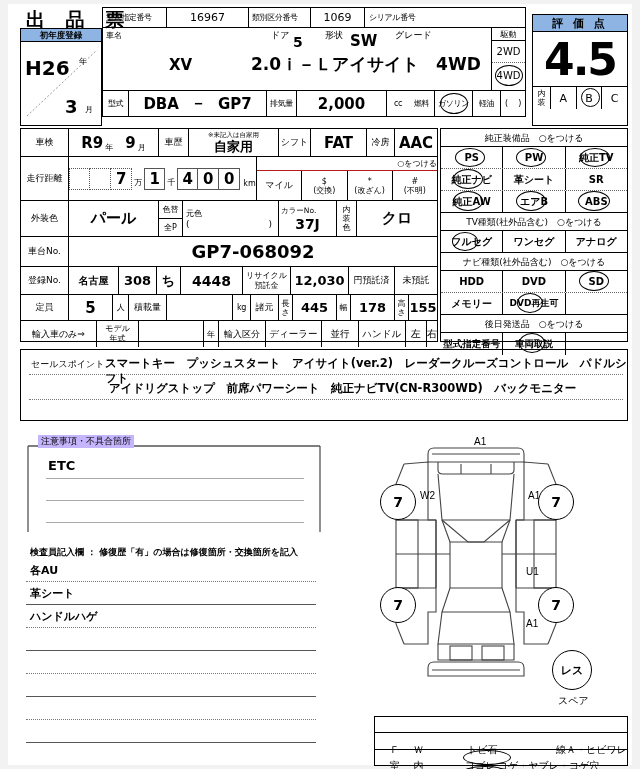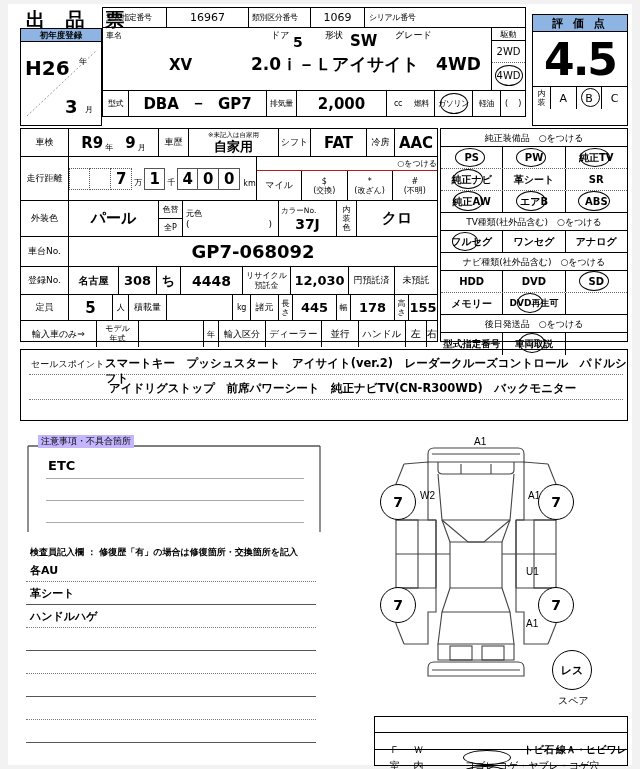--- a/index.html
+++ b/index.html
@@ -517,21 +517,21 @@
     <div class="wheel" style="left:14px;top:155px;">7</div>
     <div class="wheel" style="left:172px;top:155px;">7</div>
 
     <div class="spare" style="left:186px;top:218px;">レス</div>
     <div style="position:absolute;left:192px;top:262px;font-size:10px;">スペア</div>
   </div>
 
   <div id="bottom">
     <div class="br">
       <div class="bc" style="width:66px;letter-spacing:2px;">Ｆ　Ｗ</div>
-      <div class="bc" style="flex:1;justify-content:flex-end;padding-left:26px;font-weight:bold;">
+      <div class="bc" style="flex:1;justify-content:space-between;padding-left:26px;">
         <span>トビ石</span>
         <span style="padding-left:2px;">線Ａ・ヒビワレ</span>
         <span class="ellipse" style="left:22px;top:0px;width:48px;height:15px;"></span>
       </div>
     </div>
     <div class="br">
       <div class="bc" style="width:66px;letter-spacing:2px;">室　内</div>
       <div class="bc" style="flex:1;justify-content:flex-start;padding-left:24px;">
         <span>ヨゴレ</span>
         <span style="padding-left:2px;">コゲ・ヤブレ・コゲ穴</span>

